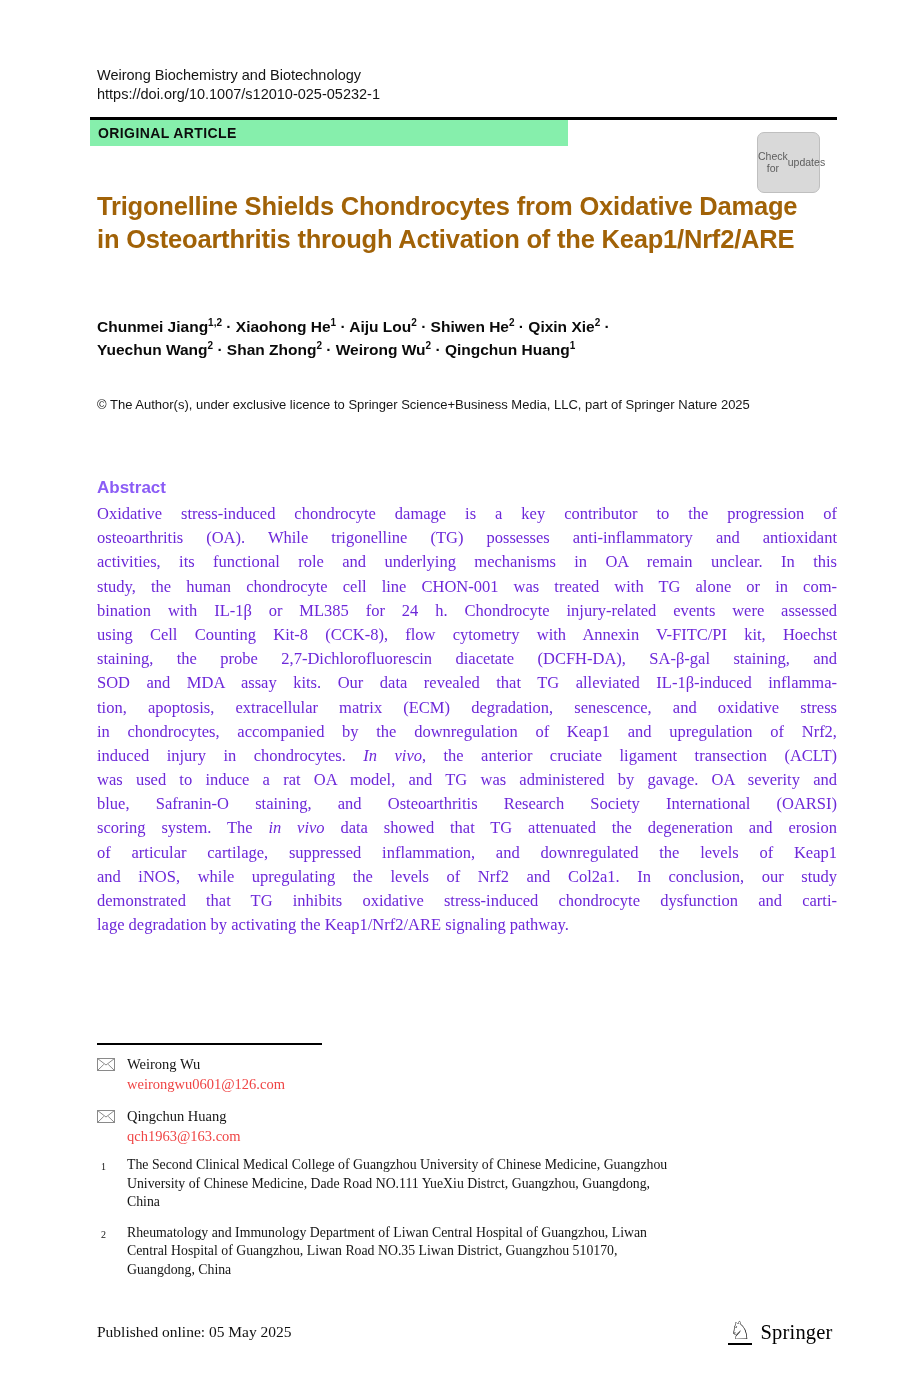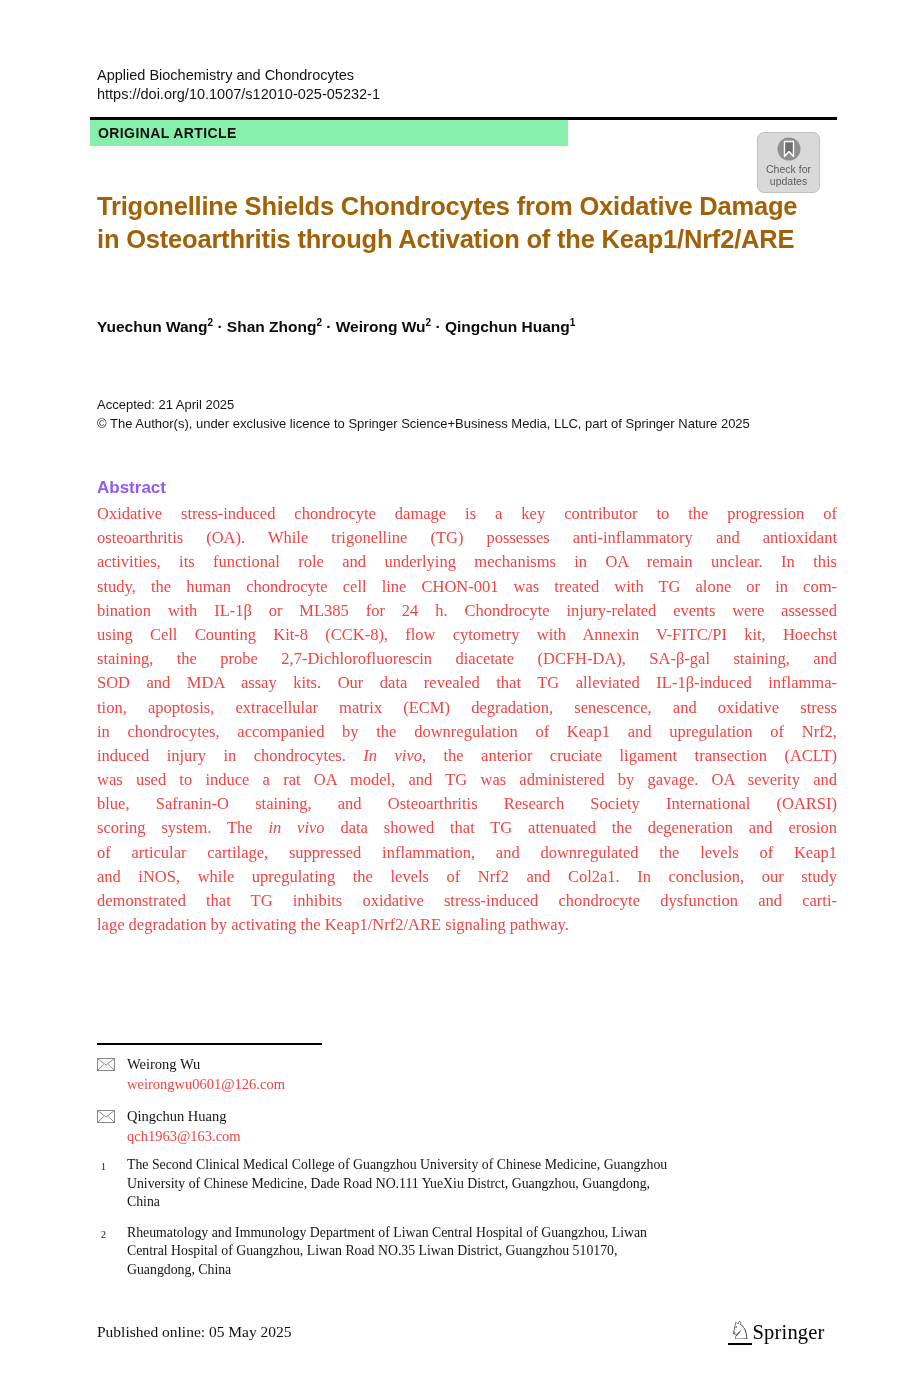--- a/index.html
+++ b/index.html
@@ -11,37 +11,37 @@
   .doi{color:#141414;text-decoration:none;}
 
   .banner-rule{position:absolute;left:90px;top:117px;width:747px;height:3px;background:#000;}
   .banner{position:absolute;left:90px;top:120px;width:478px;height:26px;background:#86efac;}
   .banner span{display:block;padding-left:8px;line-height:26px;font-size:14px;font-weight:bold;
                letter-spacing:0.4px;color:#0d0d0d;}
 
   
   .badge{position:absolute;left:757px;top:132px;width:63px;height:61px;background:#d9d9d9;
          border:1.5px solid #bfbfbf;border-radius:7px;box-sizing:border-box;
-         display:flex;flex-direction:column;align-items:center;justify-content:flex-start;cursor:pointer;}
+         display:flex;flex-direction:row;align-items:center;justify-content:flex-start;cursor:pointer;}
   .badge svg{margin-top:3px;}
   .badge .btxt{font-size:10.5px;line-height:11.5px;color:#5d5d5d;text-align:center;}
 
   
   .title{position:absolute;left:97px;top:190px;font-size:25.5px;font-weight:bold;
          line-height:33px;letter-spacing:-0.2px;color:#a16207;}
   .authors{position:absolute;left:97px;top:316px;font-size:15.5px;font-weight:bold;
            line-height:22.5px;color:#0a0a0a;}
   .authors sup{font-size:10px;line-height:0;}
 
   .meta{position:absolute;left:97px;top:395px;font-size:13px;line-height:19px;color:#161616;}
 
   
   .abs-head{position:absolute;left:97px;top:478px;font-size:17px;font-weight:bold;color:#8b5cf6;}
   .abs-body{position:absolute;left:97px;top:504px;width:740px;
-            font-family:"Liberation Serif",serif;font-size:16.5px;color:#ef4444;}
+            font-family:"Liberation Serif",serif;font-size:16.5px;color:#6d28d9;}
   .jline{height:24.2px;text-align:justify;text-align-last:justify;white-space:nowrap;}
   .jline.last{text-align-last:left;}
 
   
   .foot-rule{position:absolute;left:97px;top:1043px;width:225px;height:2px;background:#000;}
   .corr{position:absolute;left:97px;top:1055px;font-family:"Liberation Serif",serif;
         font-size:14.5px;line-height:19.5px;color:#141414;}
   .corr-entry{position:relative;padding-left:30px;margin-bottom:13px;}
   .env{position:absolute;left:0;top:3px;}
   .corr-email{color:#ef4444;text-decoration:none;}
@@ -50,30 +50,30 @@
         font-size:13.8px;line-height:18.6px;color:#141414;width:740px;}
   .aff{position:relative;padding-left:30px;margin-bottom:12px;}
   .aff sup{position:absolute;left:4px;top:2px;font-size:10px;}
   .aff .aff-text{white-space:pre-line;}
 
   
   .published{position:absolute;left:97px;top:1323px;font-family:"Liberation Serif",serif;
              font-size:15.5px;color:#111;}
   .springer{position:absolute;left:728px;top:1318px;display:flex;align-items:flex-end;}
   .knight{font-size:25px;line-height:25px;border-bottom:2px solid #000;padding:0 1px 0 1px;color:#000;}
-  .sp-word{font-family:"Liberation Serif",serif;font-size:20.5px;color:#000;margin-left:0;
+  .sp-word{font-family:"Liberation Serif",serif;font-size:20.5px;color:#000;margin-left:8px;
            letter-spacing:0.2px;padding-bottom:1px;}
 </style>
 </head>
 <body>
 
 <div class="page">
 
   <div class="journal-block">
-    <div>Applied Biochemistry and Chondrocytes</div>
+    <div>Weirong Biochemistry and Biotechnology</div>
     <div><a class="doi" href="#">https://doi.org/10.1007/s12010-025-05232-1</a></div>
   </div>
 
   <div class="banner-rule"></div>
   <div class="banner">
     <span>ORIGINAL ARTICLE</span>
   </div>
 
   <div class="badge">
     <svg width="28" height="28" viewBox="0 0 28 28">
@@ -83,25 +83,25 @@
     <div class="btxt">Check for</div>
     <div class="btxt">updates</div>
   </div>
 
   <h1 class="title" id="title" style="margin:0;font-size:25.5px;">
       <div>Trigonelline Shields Chondrocytes from Oxidative Damage</div>
       <div>in Osteoarthritis through Activation of the Keap1/Nrf2/ARE</div>
     </h1>
 
   <div class="authors">
+    <div>Chunmei Jiang<sup>1,2</sup> · Xiaohong He<sup>1</sup> · Aiju Lou<sup>2</sup> · Shiwen He<sup>2</sup> · Qixin Xie<sup>2</sup> ·</div>
     <div>Yuechun Wang<sup>2</sup> · Shan Zhong<sup>2</sup> · Weirong Wu<sup>2</sup> · Qingchun Huang<sup>1</sup></div>
   </div>
 
   <div class="meta">
-    <div>Accepted: 21 April 2025</div>
     <div>© The Author(s), under exclusive licence to Springer Science+Business Media, LLC, part of Springer Nature 2025</div>
   </div>
 
   <div class="abs-head">Abstract</div>
   <div class="abs-body" id="abstract-body">
       <div class="jline">Oxidative stress-induced chondrocyte damage is a key contributor to the progression of</div>
       <div class="jline">osteoarthritis (OA). While trigonelline (TG) possesses anti-inflammatory and antioxidant</div>
       <div class="jline">activities, its functional role and underlying mechanisms in OA remain unclear. In this</div>
       <div class="jline">study, the human chondrocyte cell line CHON-001 was treated with TG alone or in com-</div>
       <div class="jline">bination with IL-1β or ML385 for 24 h. Chondrocyte injury-related events were assessed</div>

